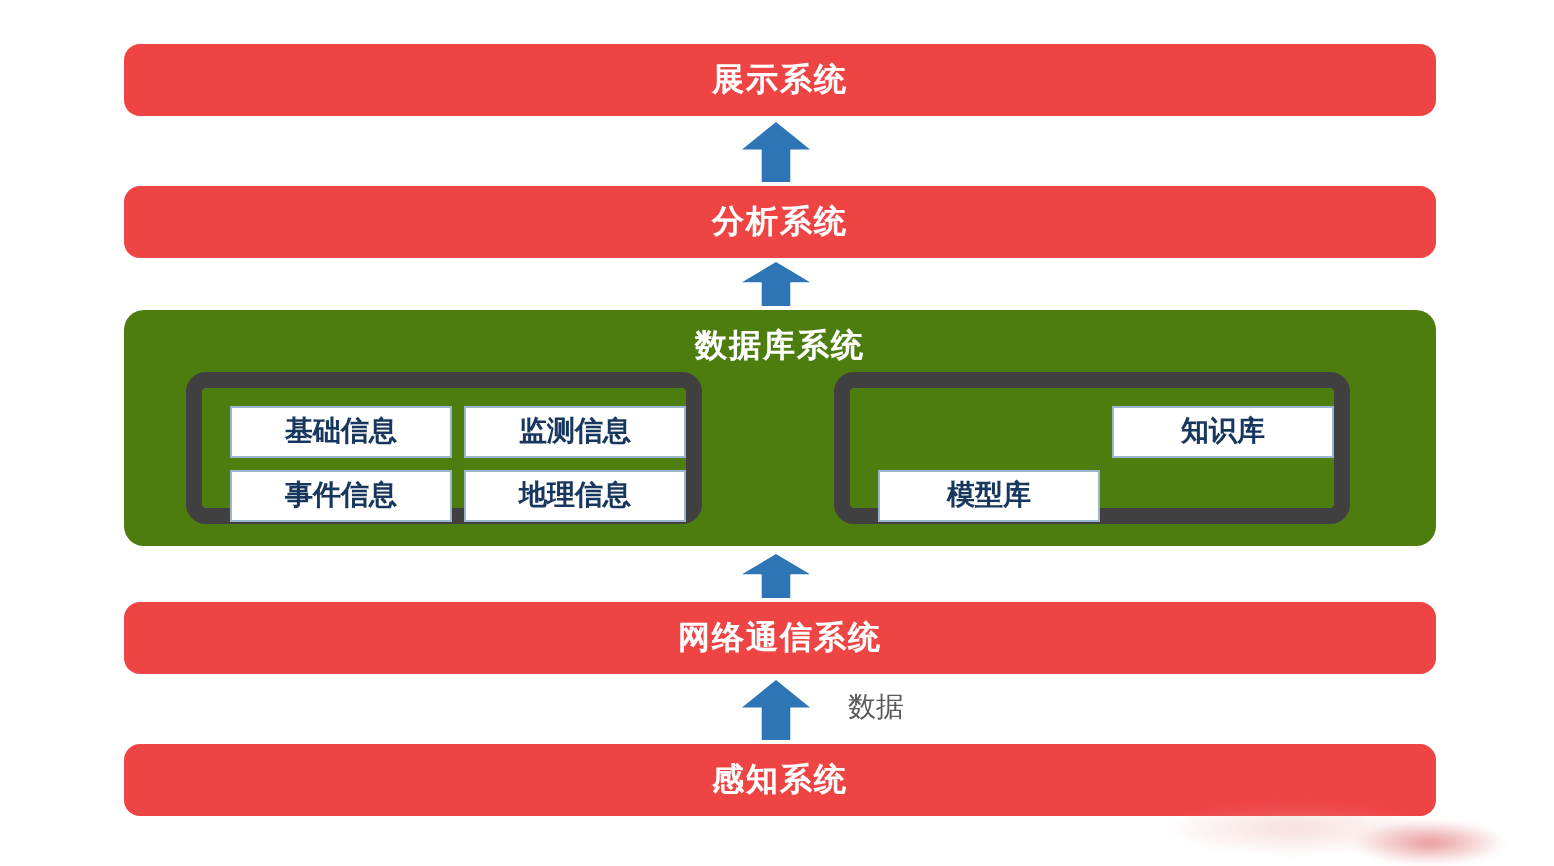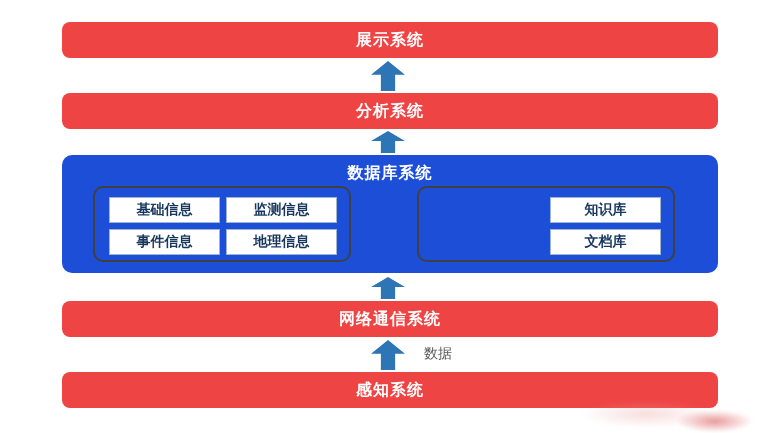--- a/index.html
+++ b/index.html
@@ -45,40 +45,40 @@
   .arrow-2 { top: 131px; height: 22px; }
   .arrow-3 { top: 277px; height: 22px; }
   .arrow-4 { top: 340px; height: 30px; }
 
   .db-block {
     position: absolute;
     left: 62px;
     top: 155px;
     width: 656px;
     height: 118px;
-    background: #1d4ed8;
+    background: #4d7c0f;
     border-radius: 10px;
   }
   .db-title {
     position: absolute;
     top: 8px;
     left: 0;
     width: 100%;
     text-align: center;
     color: #ffffff;
     font-weight: bold;
     font-size: 16px;
     letter-spacing: 1px;
   }
   .db-group {
     position: absolute;
     top: 31px;
     height: 76px;
     width: 258px;
-    border: 2px solid #404040;
+    border: 8px solid #404040;
     border-radius: 10px;
     box-sizing: border-box;
   }
   .group-left  { left: 31px; }
   .group-right { left: 355px; }
 
   .db-cell {
     position: absolute;
     width: 111px;
     height: 26px;
@@ -136,21 +136,21 @@
 
     <div class="db-group group-left">
       <div class="db-cell cell-r1 cell-c1">基础信息</div>
       <div class="db-cell cell-r1 cell-c2">监测信息</div>
       <div class="db-cell cell-r2 cell-c1">事件信息</div>
       <div class="db-cell cell-r2 cell-c2">地理信息</div>
     </div>
 
     <div class="db-group group-right">
       <div class="db-cell cell-r1 cell-c2">知识库</div>
-      <div class="db-cell cell-r2 cell-c2">文档库</div>
+      <div class="db-cell cell-r2 cell-c1">模型库</div>
     </div>
   </div>
 
   <div class="up-arrow arrow-3"></div>
 
   <div class="layer-bar bar-network">网络通信系统</div>
 
   <div class="up-arrow arrow-4"></div>
   <div class="arrow-label">数据</div>
 

